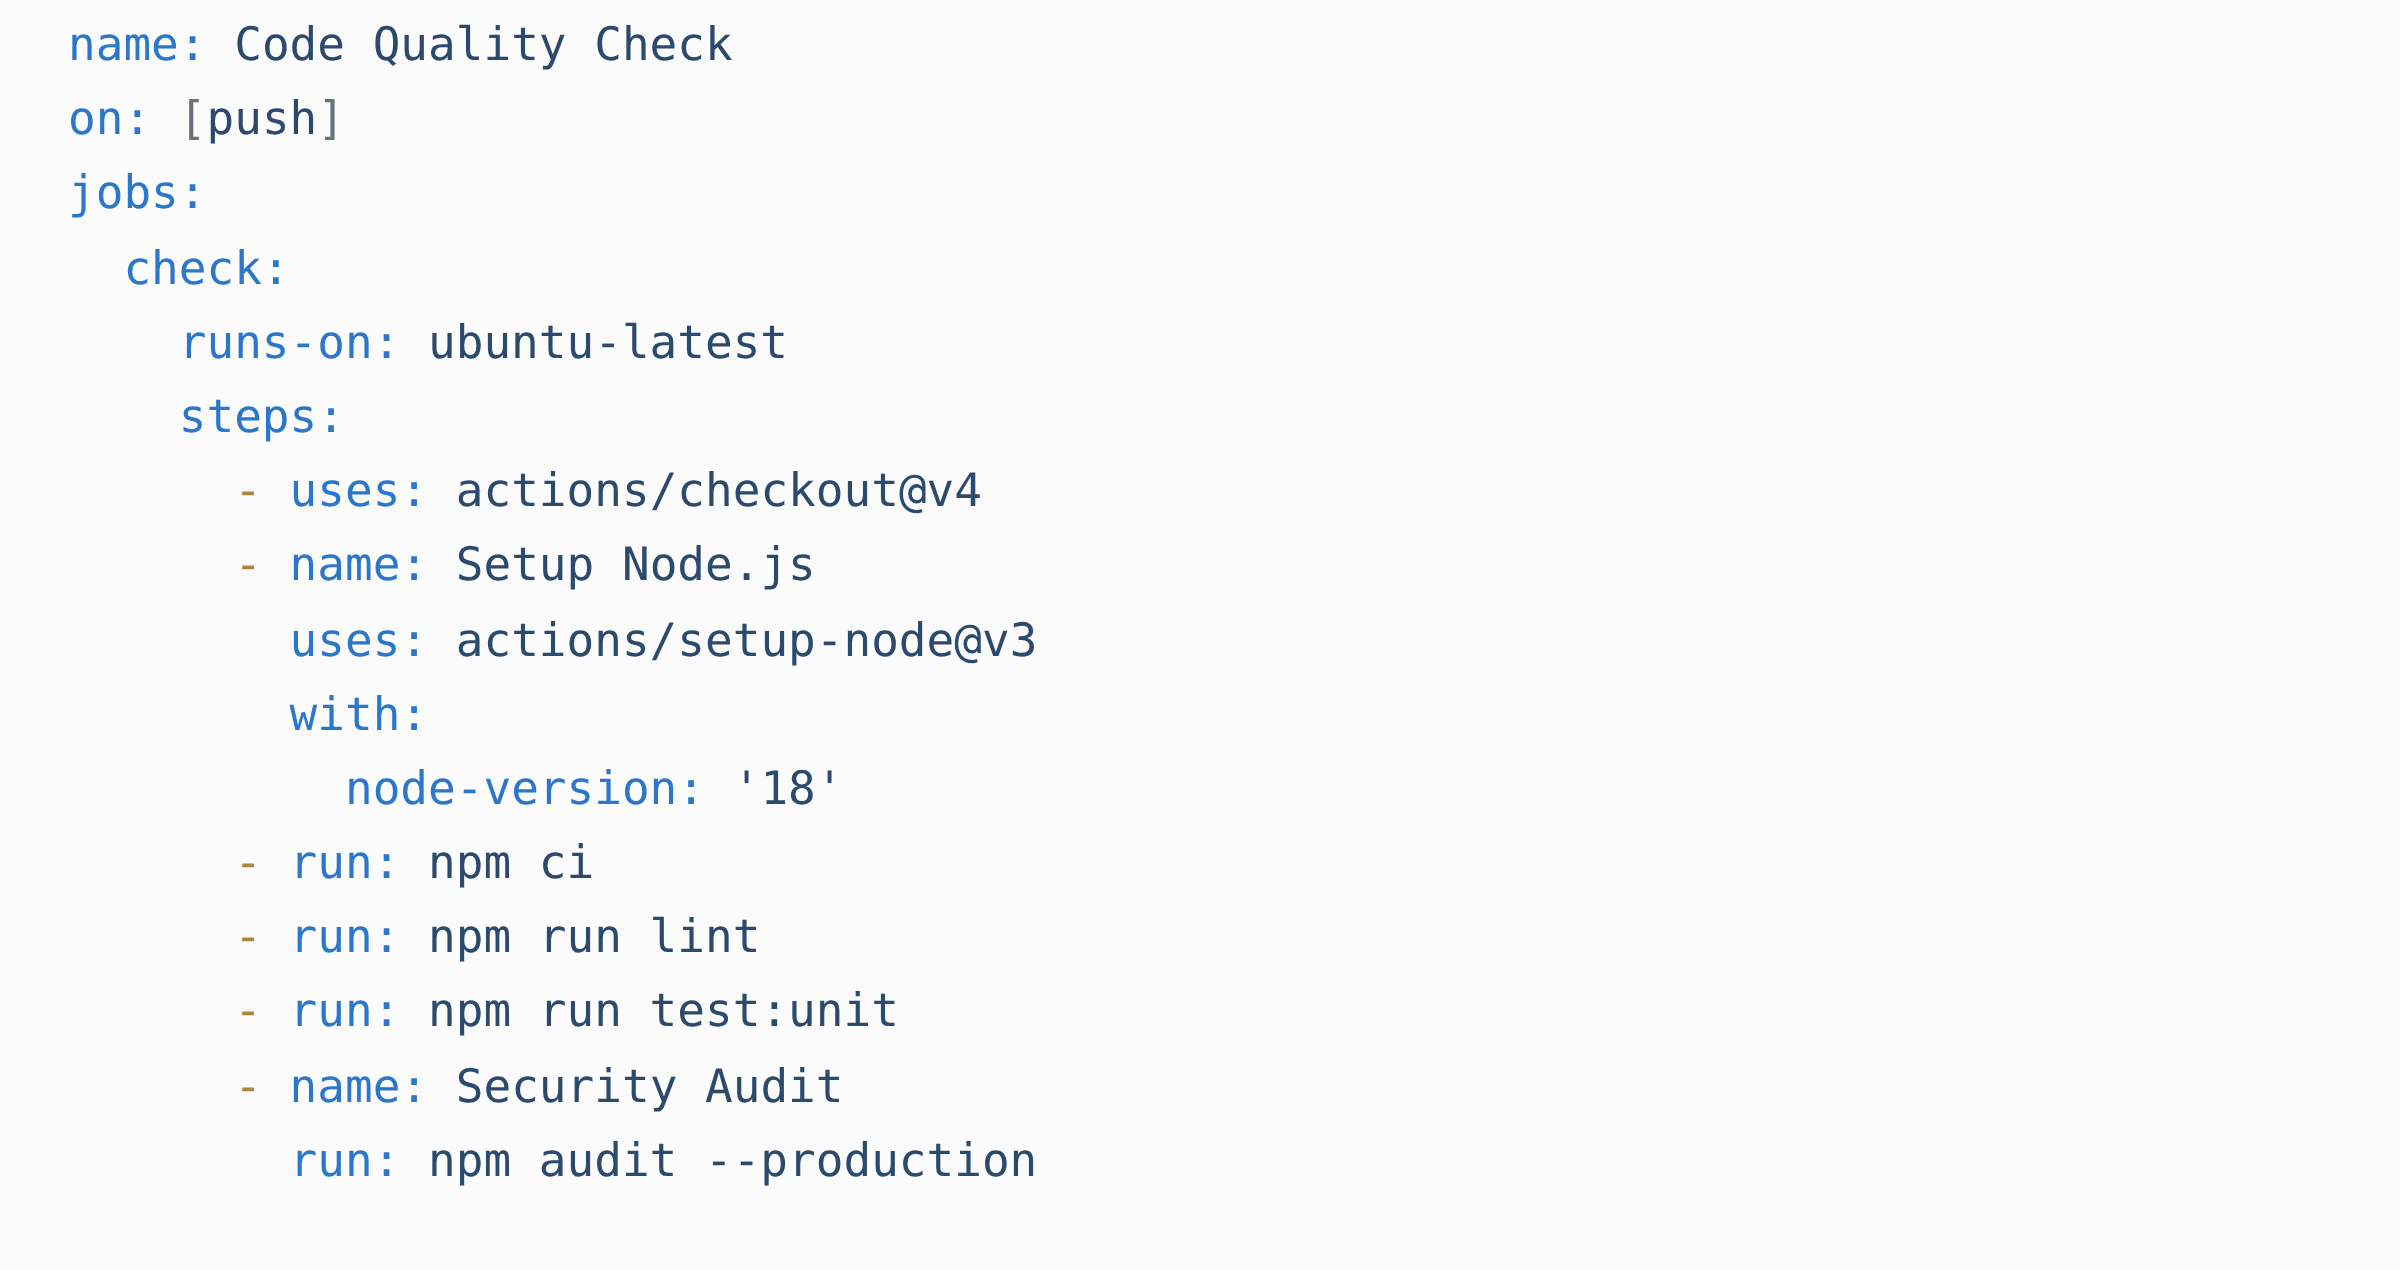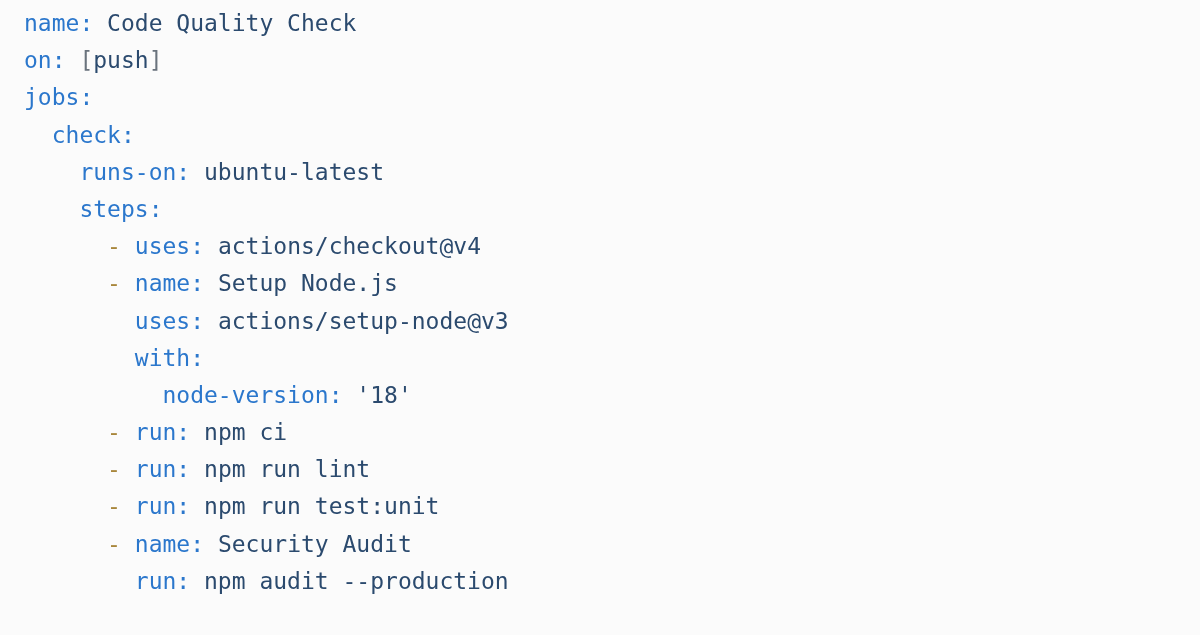--- a/index.html
+++ b/index.html
@@ -7,21 +7,21 @@
     padding: 0;
     width: 1200px;
     height: 635px;
     overflow: hidden;
     background: var(--bg, #fbfbfb);
   }
   .code-block {
     box-sizing: border-box;
     width: 1200px;
     height: 635px;
-    padding: 5px 0 0 24px;
+    padding: 5px 0 0 34px;
     font-family: "DejaVu Sans Mono", "Liberation Mono", monospace;
     font-size: 23px;
     line-height: 37.2px;
     white-space: pre;
     cursor: text;
   }
   .code-line { height: 37.2px; }
   .tok-key   { color: var(--key-color, #2b77cc); }
   .tok-value { color: var(--value-color, #2b4a6e); }
   .tok-dash  { color: var(--dash-color, #a8863b); }

